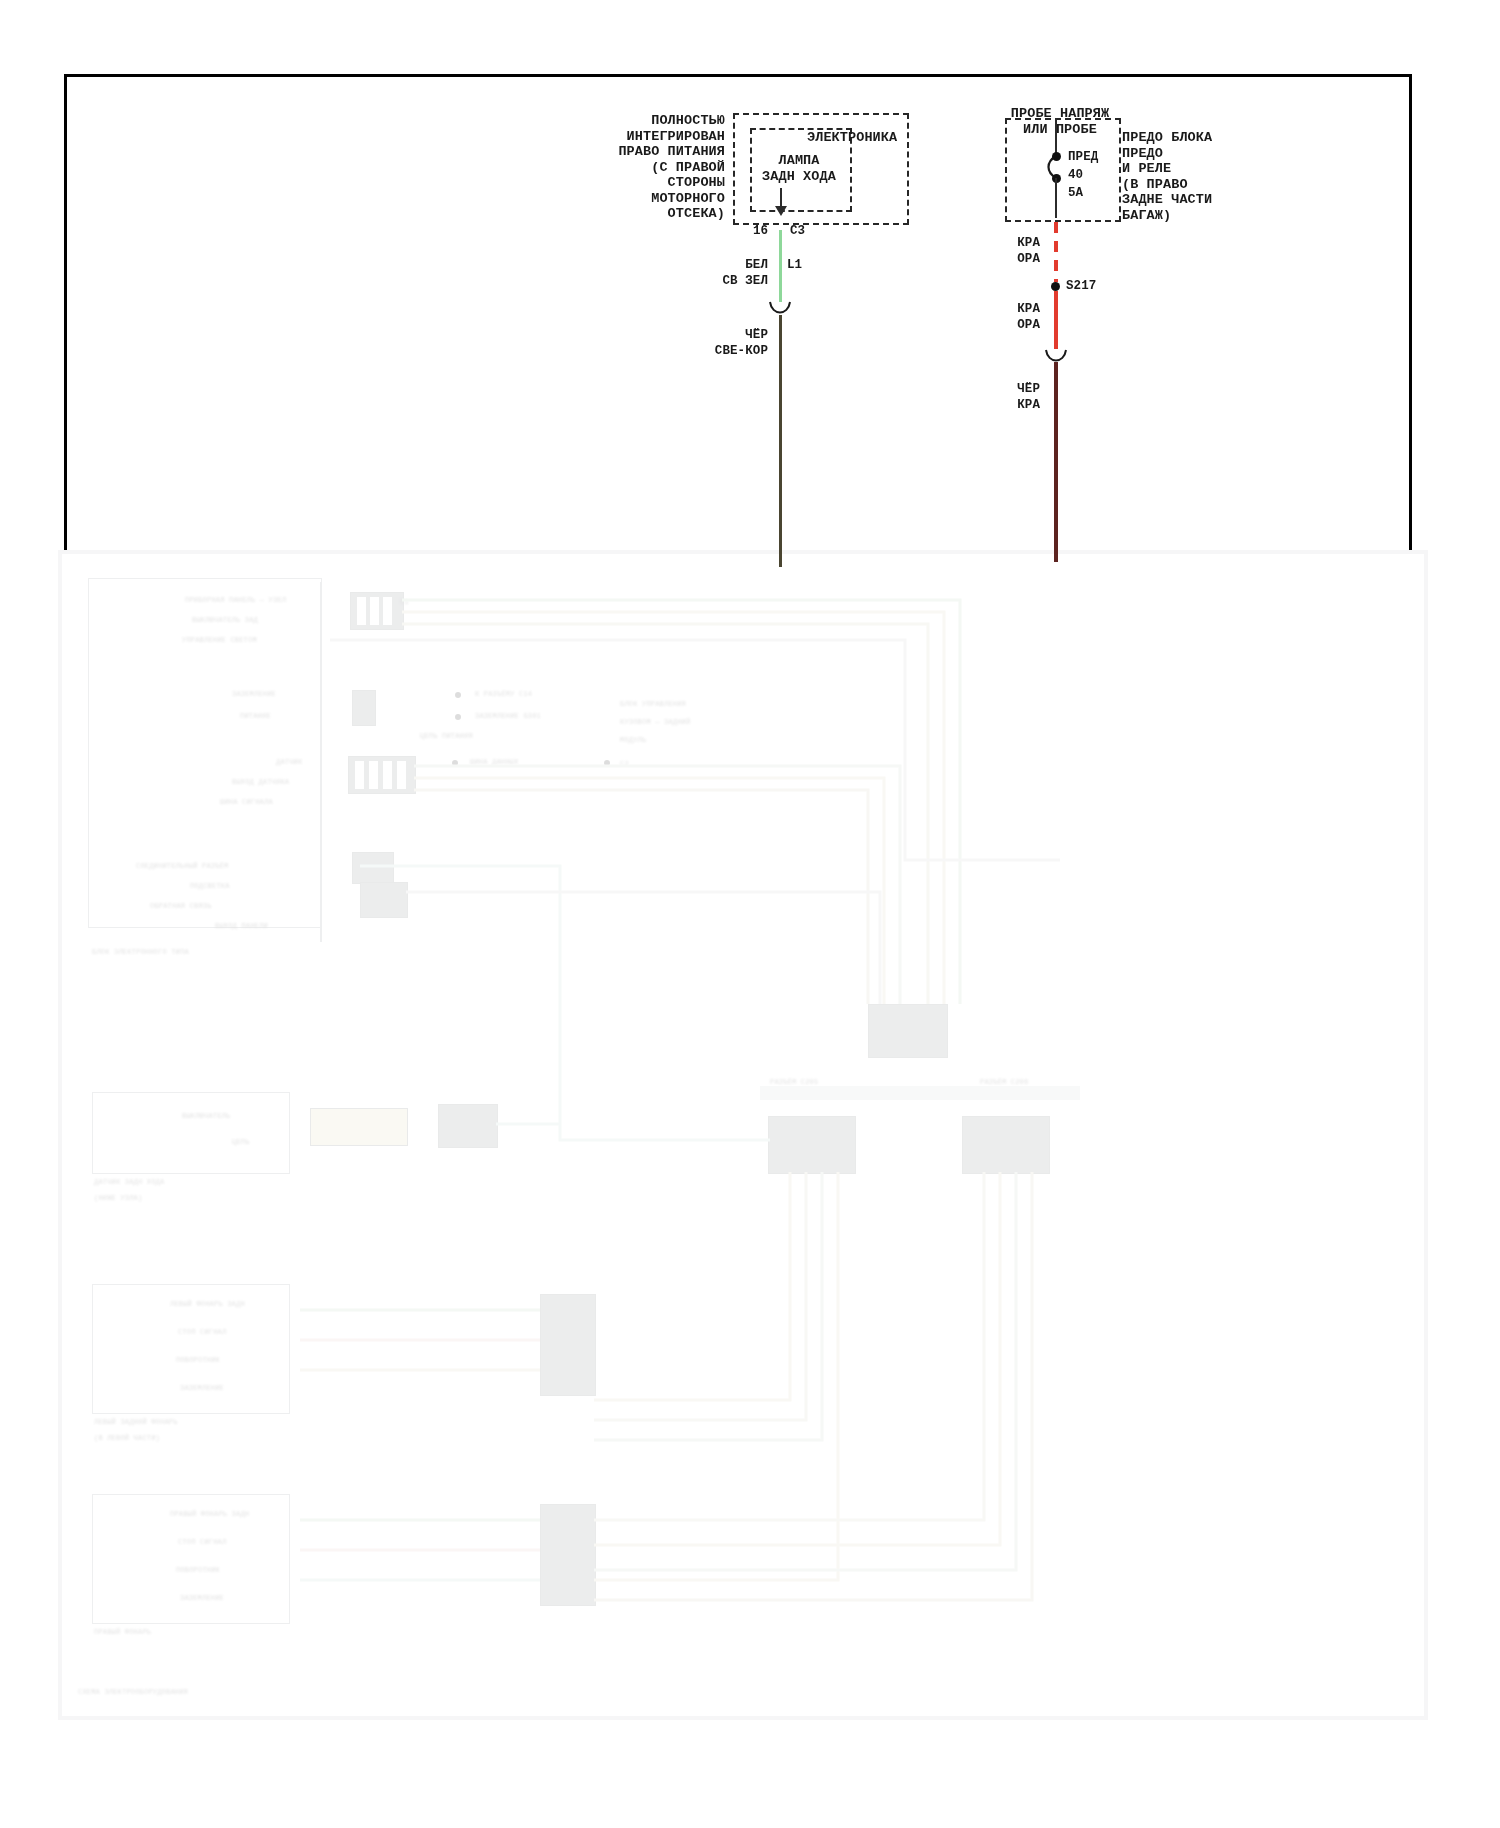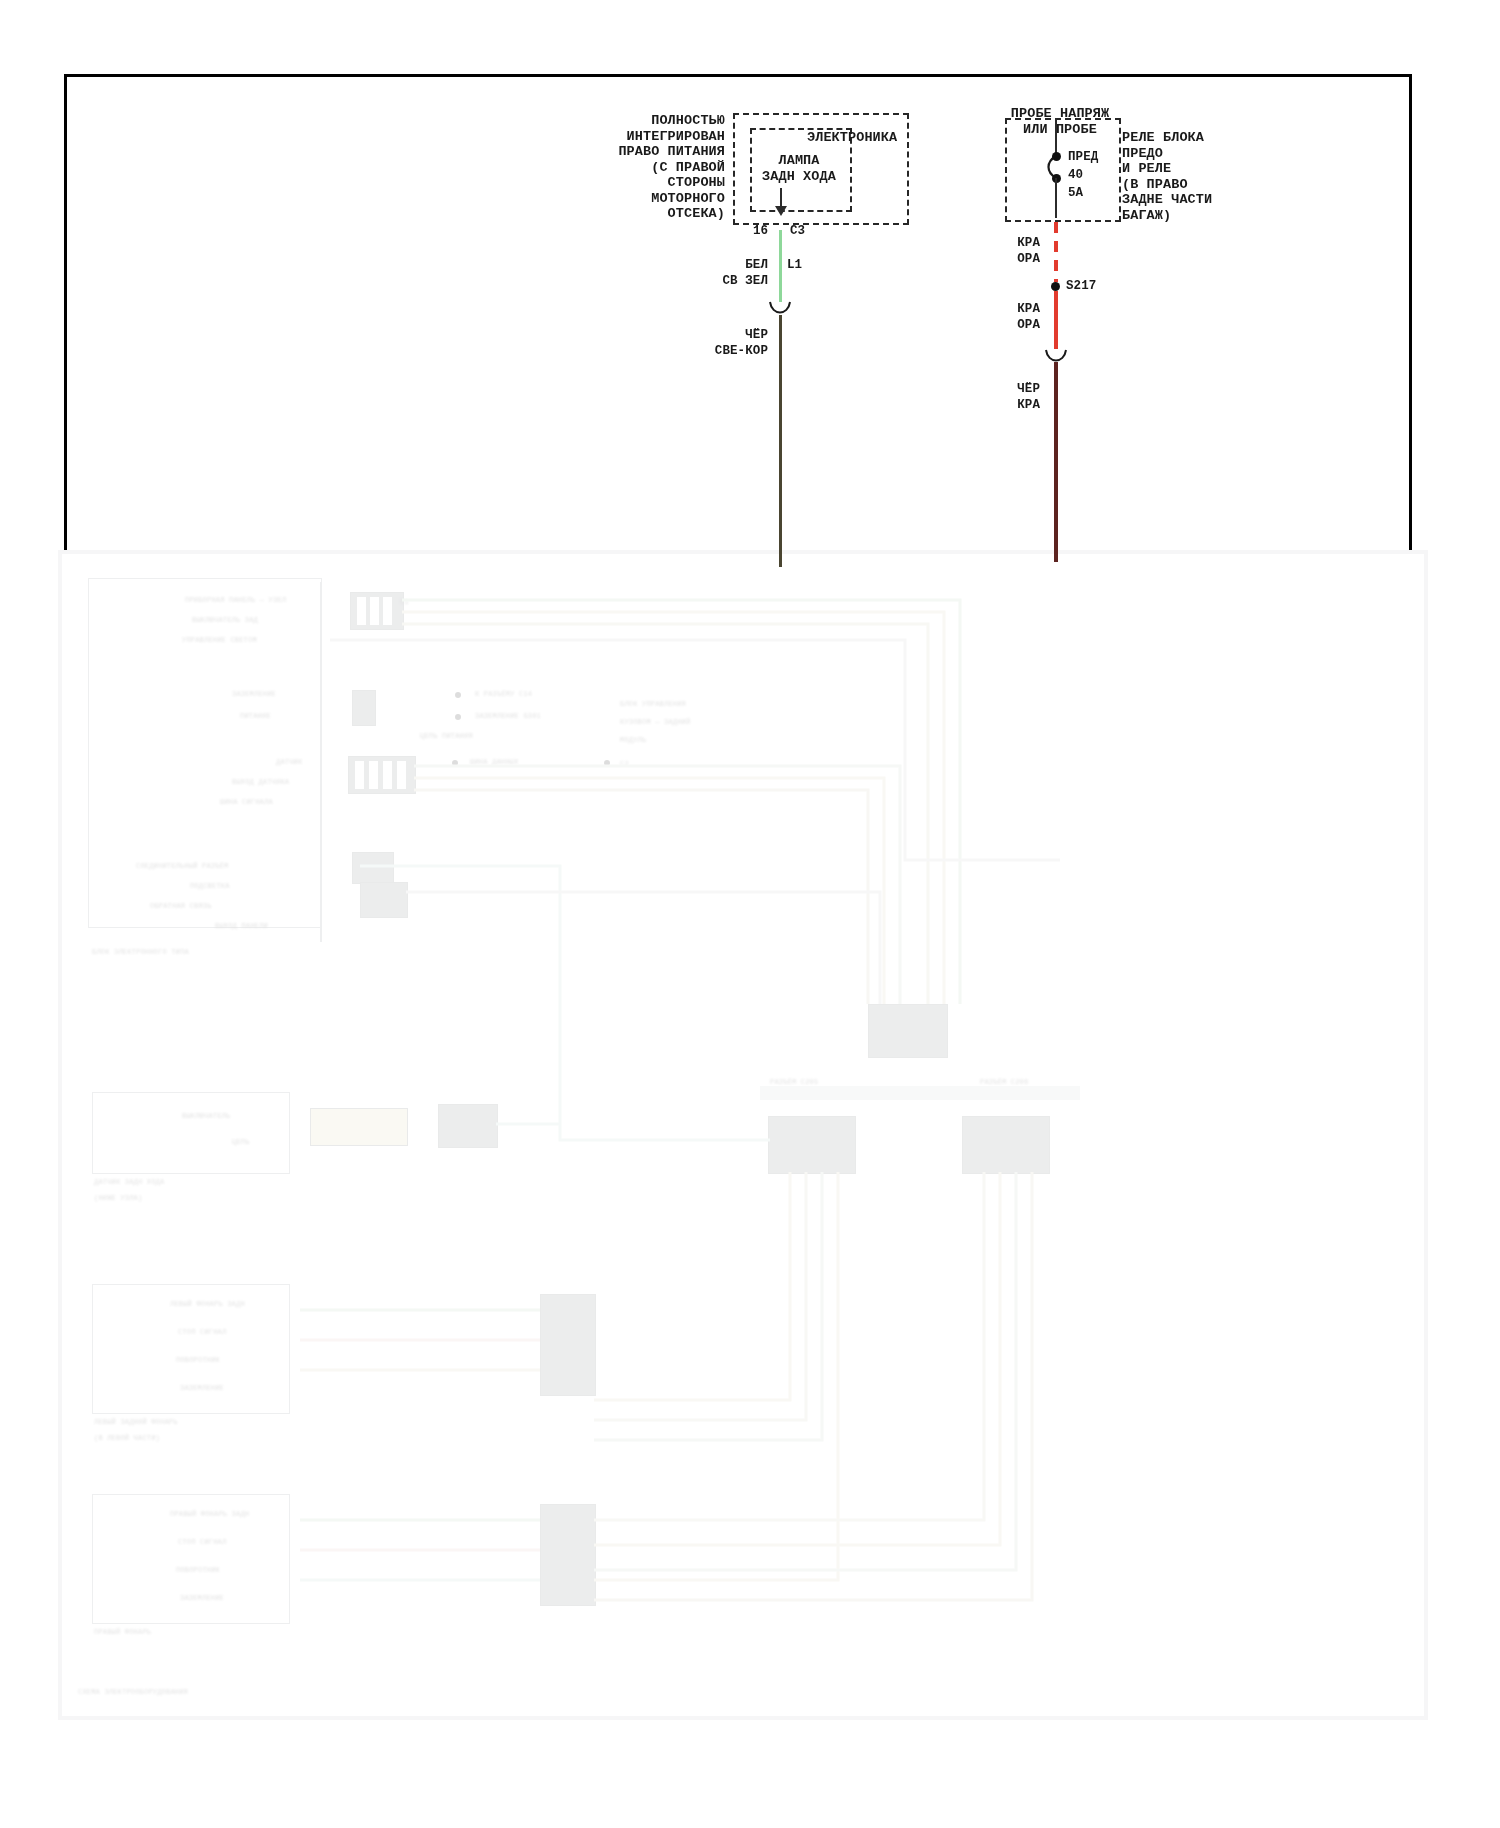--- a/index.html
+++ b/index.html
@@ -199,21 +199,21 @@
   <div class="lbl sm" style="left:790px;top:224px;">C3</div>
 
   <div class="dashbox" style="left:1005px;top:118px;width:112px;height:100px;"></div>
 
   <div class="lbl c" style="left:955px;top:106px;width:210px;">
     <div>ПРОБЕ НАПРЯЖ</div>
     <div>ИЛИ ПРОБЕ</div>
   </div>
 
   <div class="lbl" style="left:1122px;top:130px;">
-    <div>РЕЛЕ БЛОКА</div>
+    <div>ПРЕДО БЛОКА</div>
     <div>ПРЕДО</div>
     <div>И РЕЛЕ</div>
     <div>(В ПРАВО</div>
     <div>ЗАДНЕ ЧАСТИ</div>
     <div>БАГАЖ)</div>
   </div>
 
   <div class="wire w-black" style="left:1055px;top:118px;width:2px;height:38px;"></div>
   <svg class="ov">
     <path d="M1056 156 C1046 162, 1046 172, 1056 178" fill="none" stroke="#1a1a1a" stroke-width="2.2"></path>

